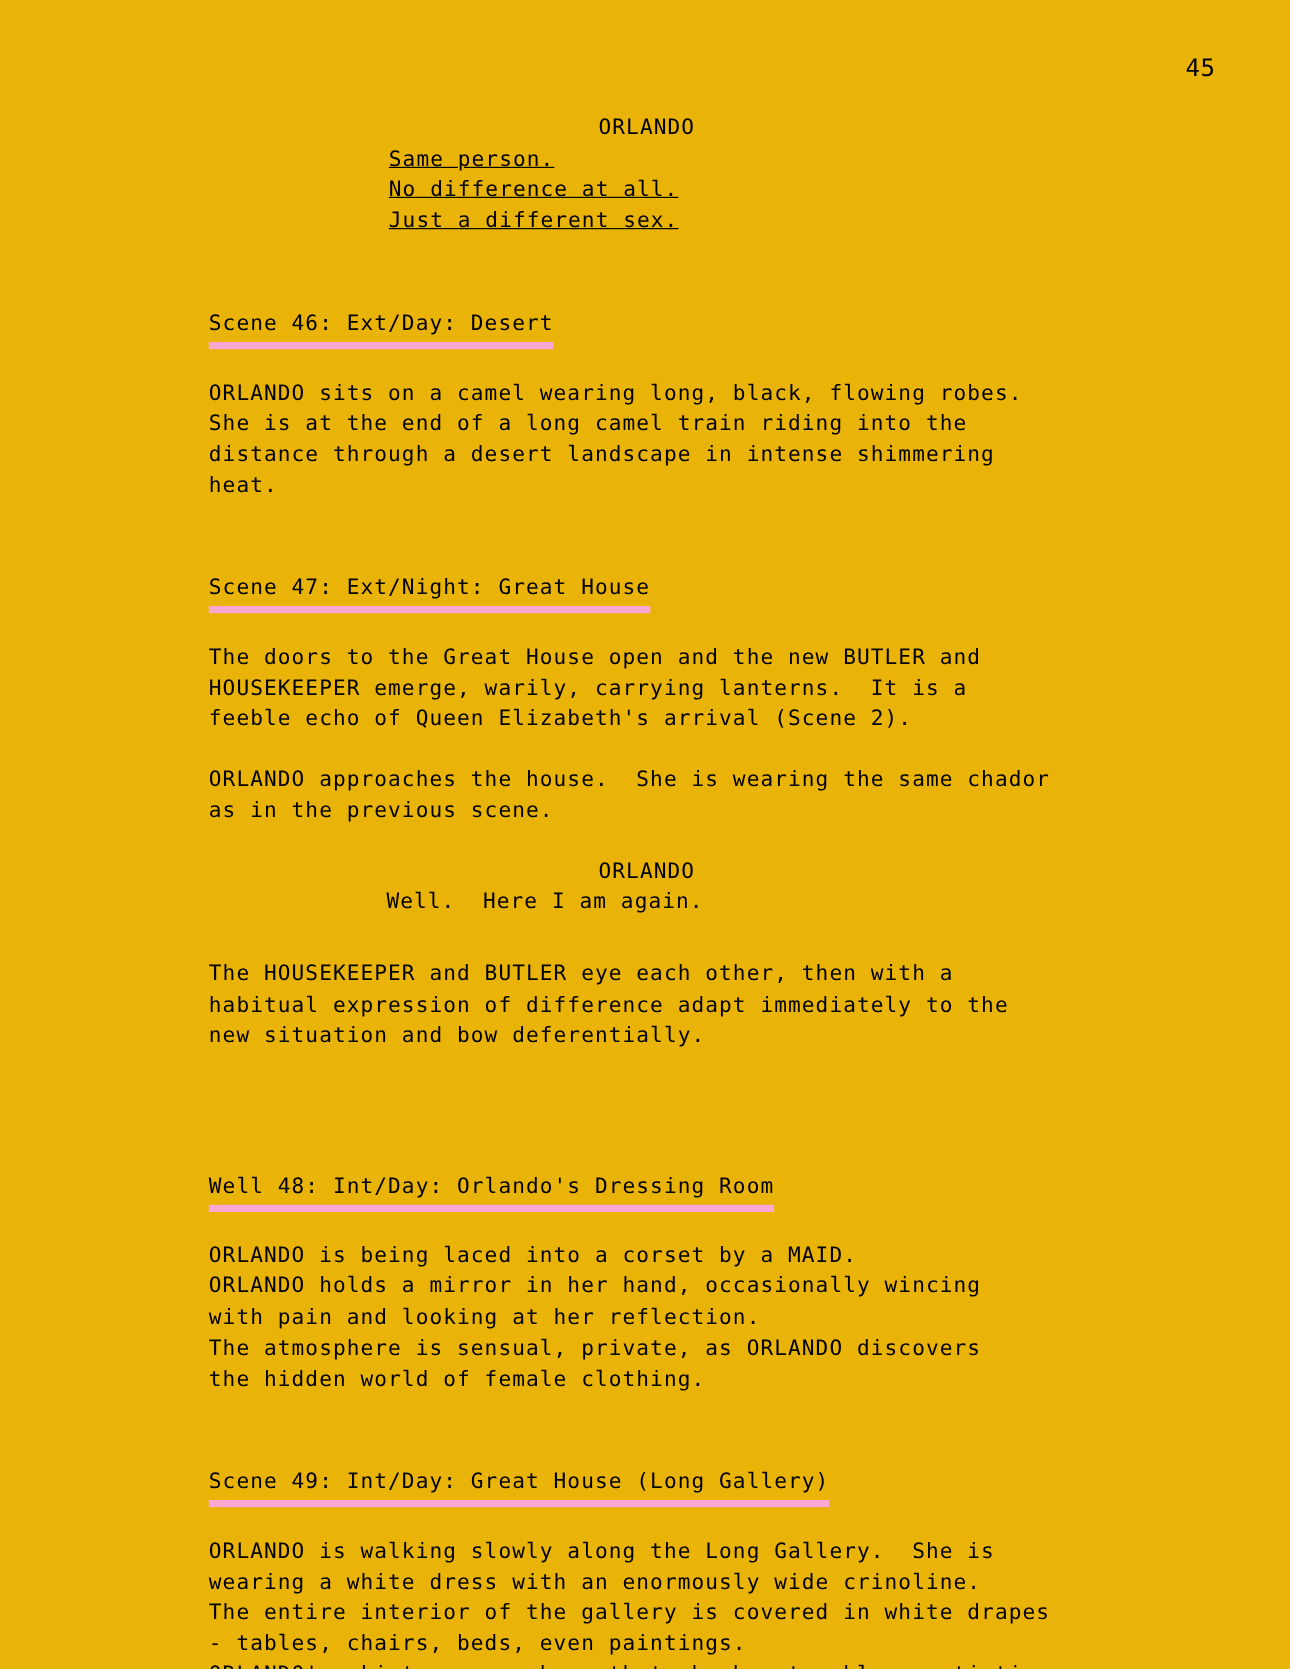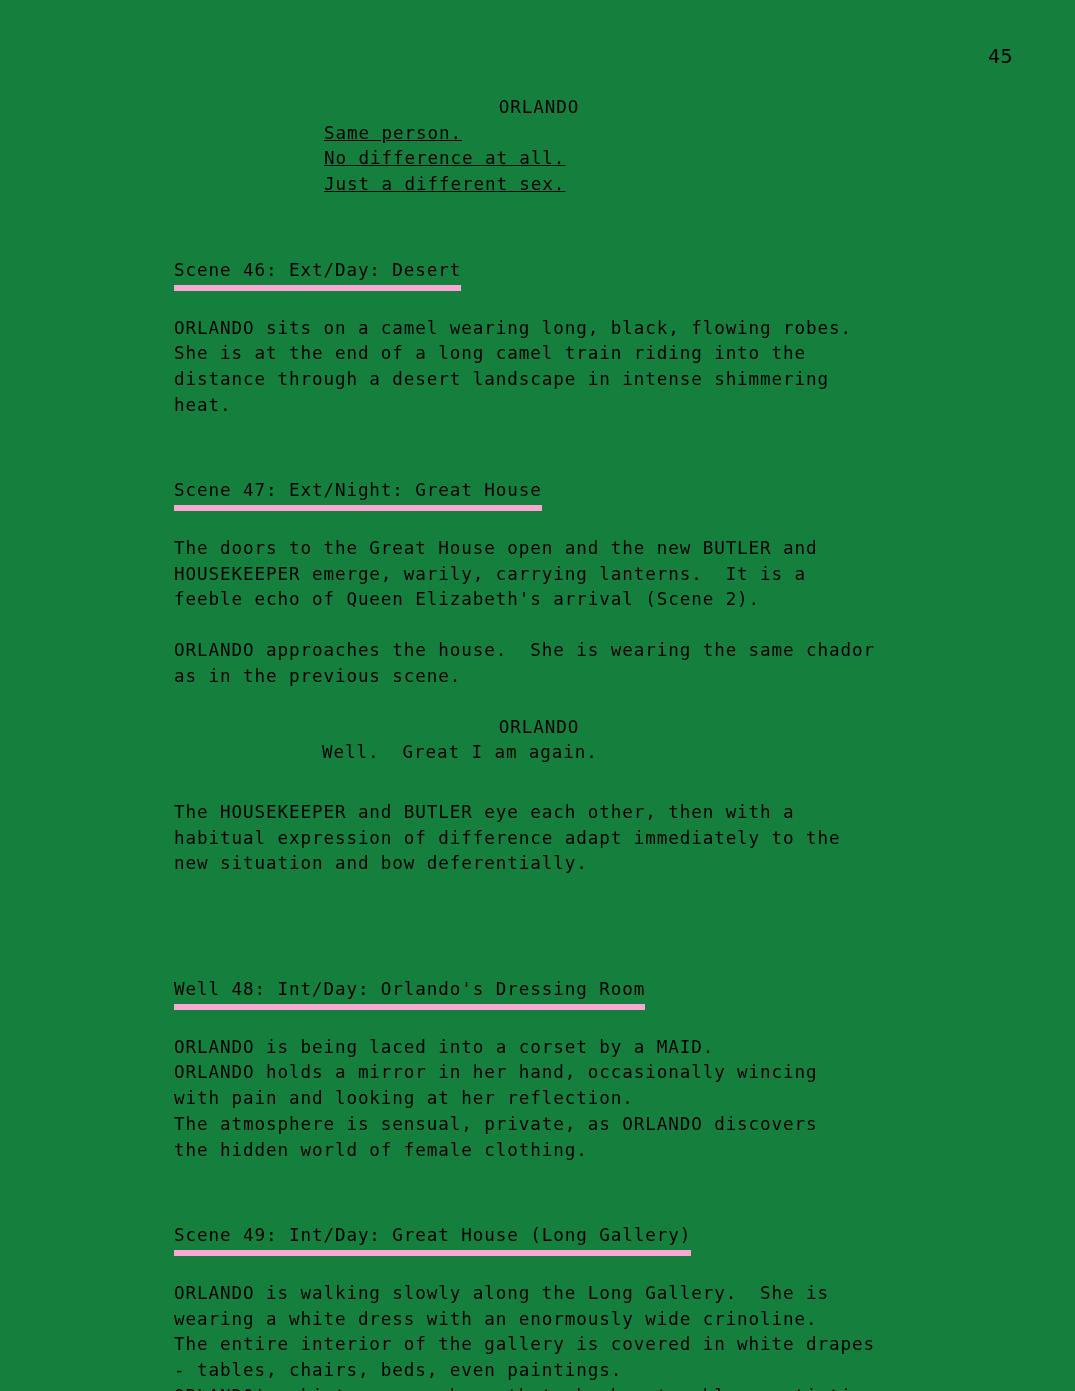--- a/index.html
+++ b/index.html
@@ -9,21 +9,21 @@
   }
   body {
     font-family: "DejaVu Sans Mono", "Liberation Mono", monospace;
     color: #000000;
   }
   .page {
     position: relative;
     width: 1075px;
     height: 1391px;
     margin: 0 auto;
-    background: #15803d;
+    background: #eab308;
     box-sizing: border-box;
     overflow: hidden;
   }
   .page-number {
     position: absolute;
     top: 44px;
     right: 62px;
     font-size: 20px;
     letter-spacing: 0.5px;
   }
@@ -111,21 +111,21 @@
 
     <div class="gap-sm"></div>
 
     <p class="block">ORLANDO approaches the house.  She is wearing the same chador
 as in the previous scene.</p>
 
     <div class="gap-sm"></div>
 
     <p class="block character">ORLANDO</p>
 
-    <p class="block dialogue-centered">Well.  Great I am again.</p>
+    <p class="block dialogue-centered">Well.  Here I am again.</p>
 
     <div class="gap-md"></div>
 
     <p class="block">The HOUSEKEEPER and BUTLER eye each other, then with a
 habitual expression of difference adapt immediately to the
 new situation and bow deferentially.</p>
 
     <div class="gap-xl"></div>
 
     <p class="scene-heading-wrap">

